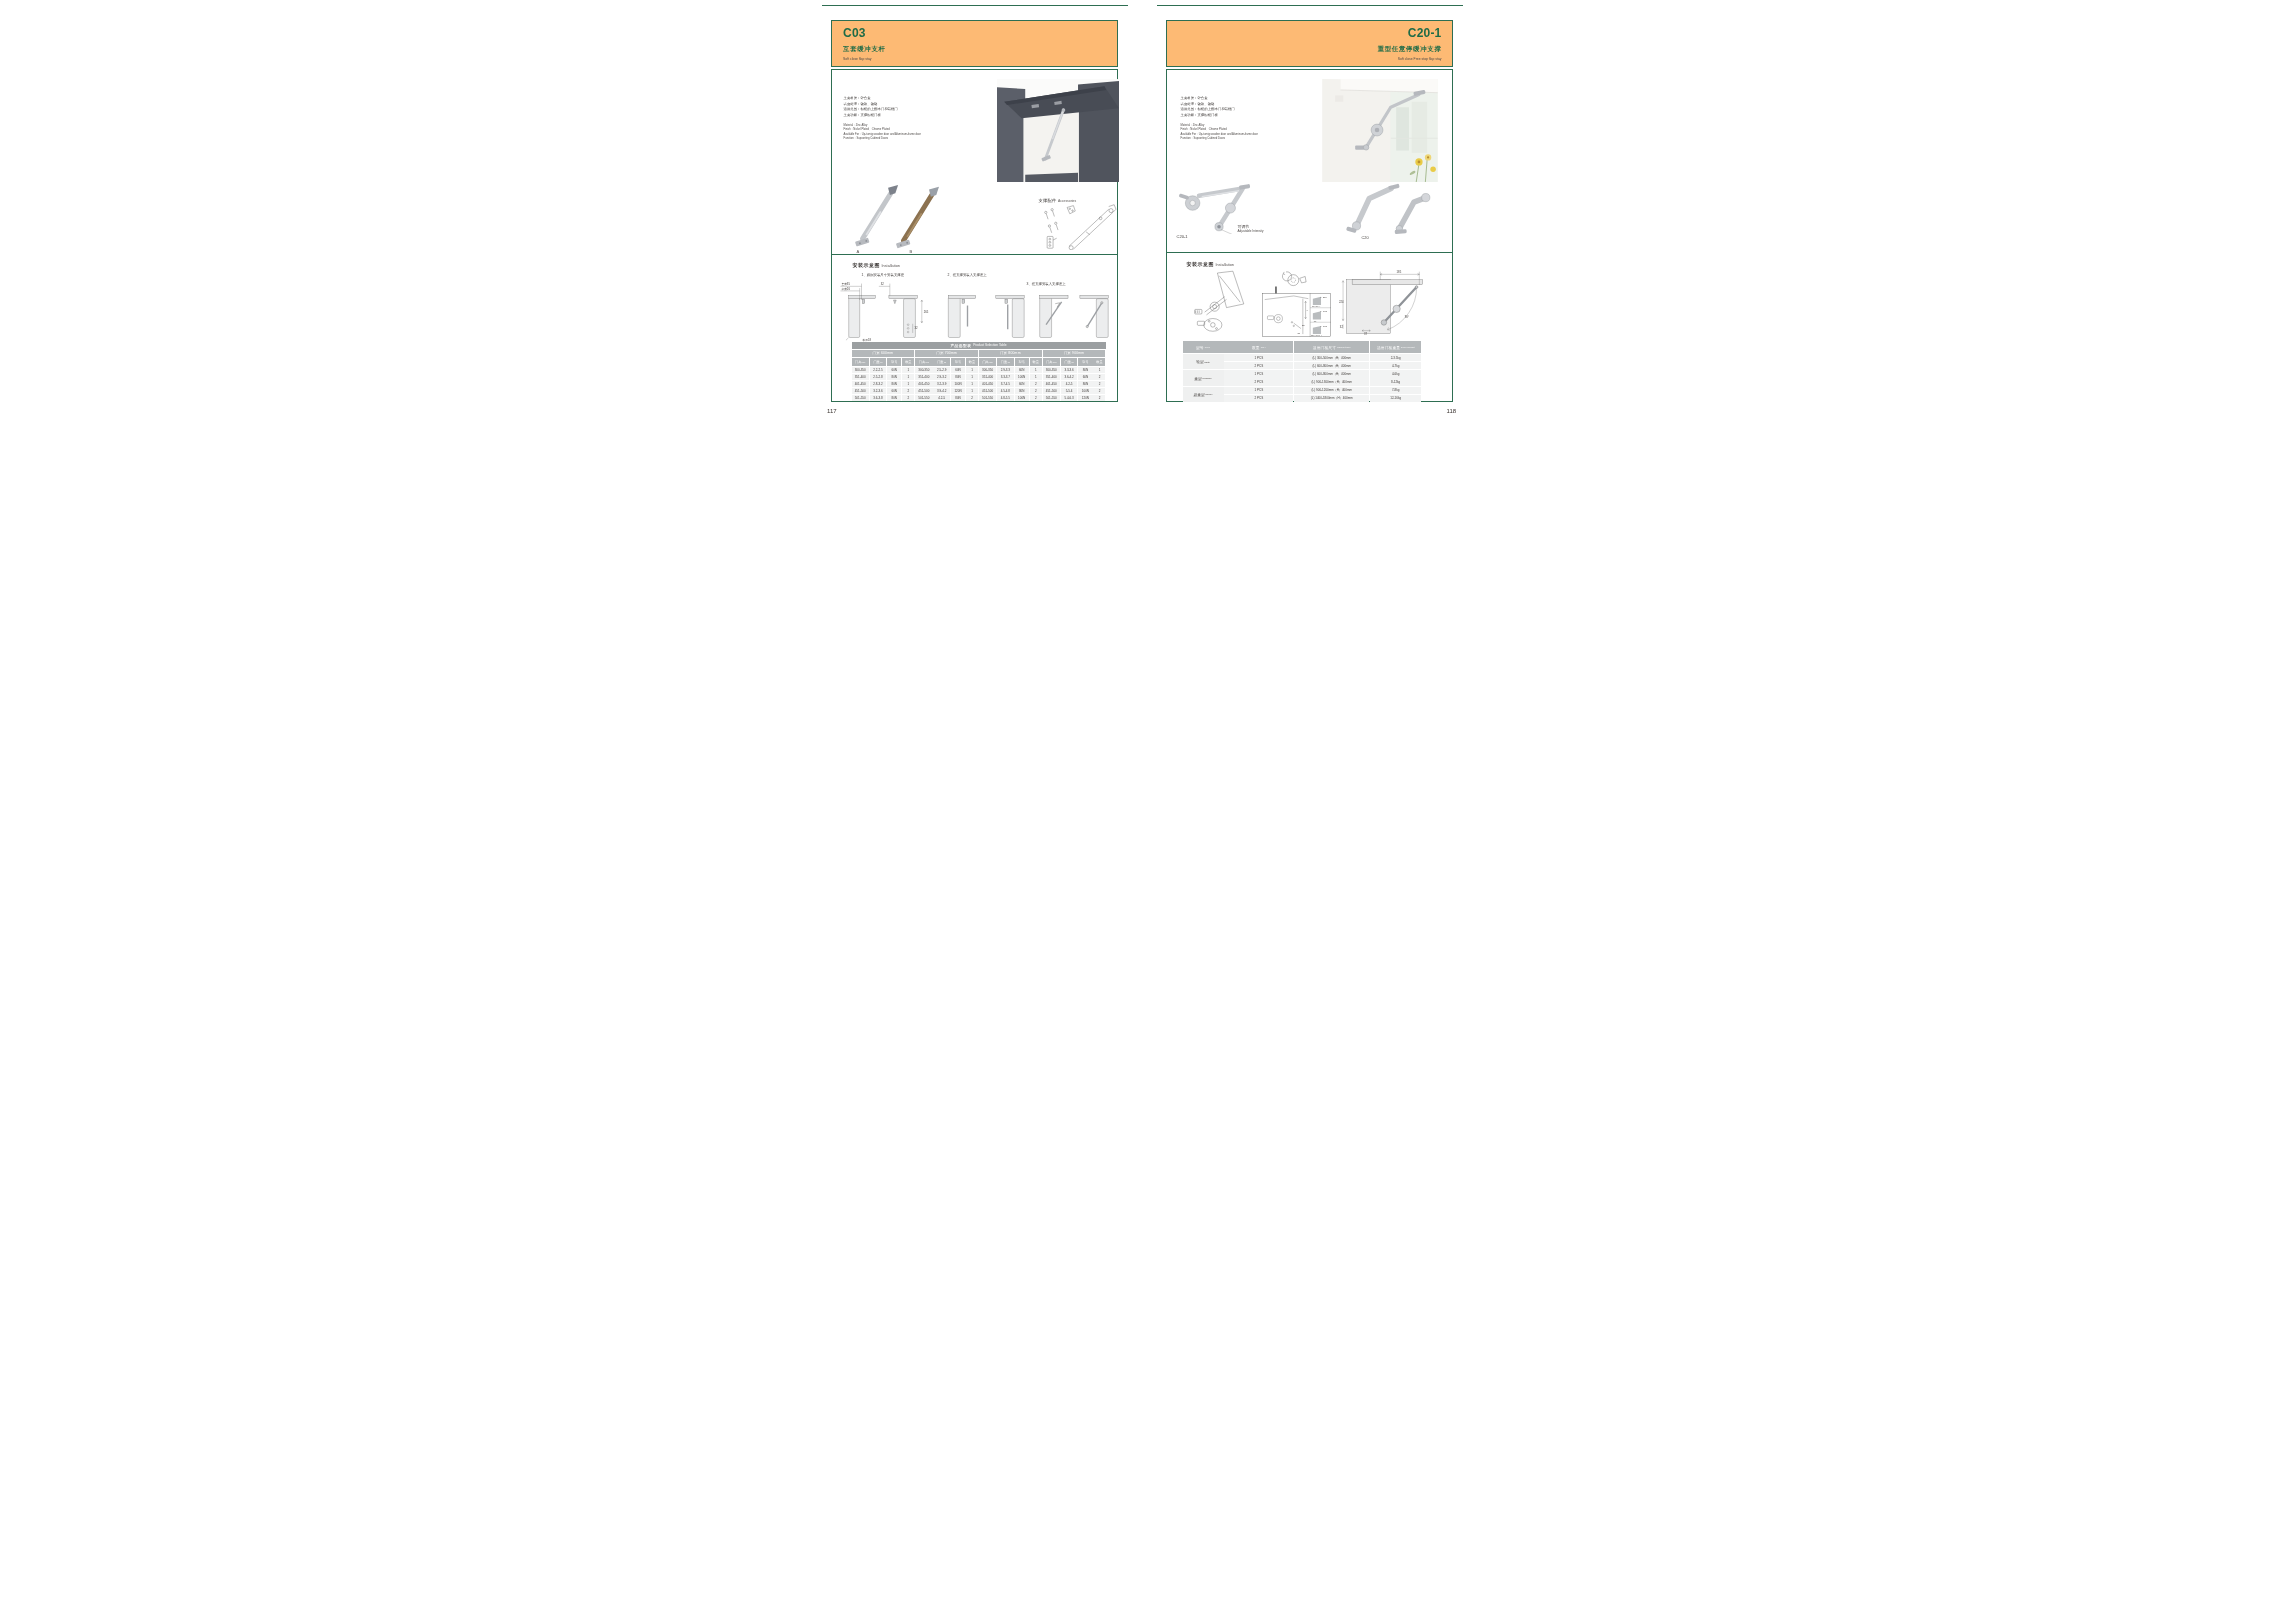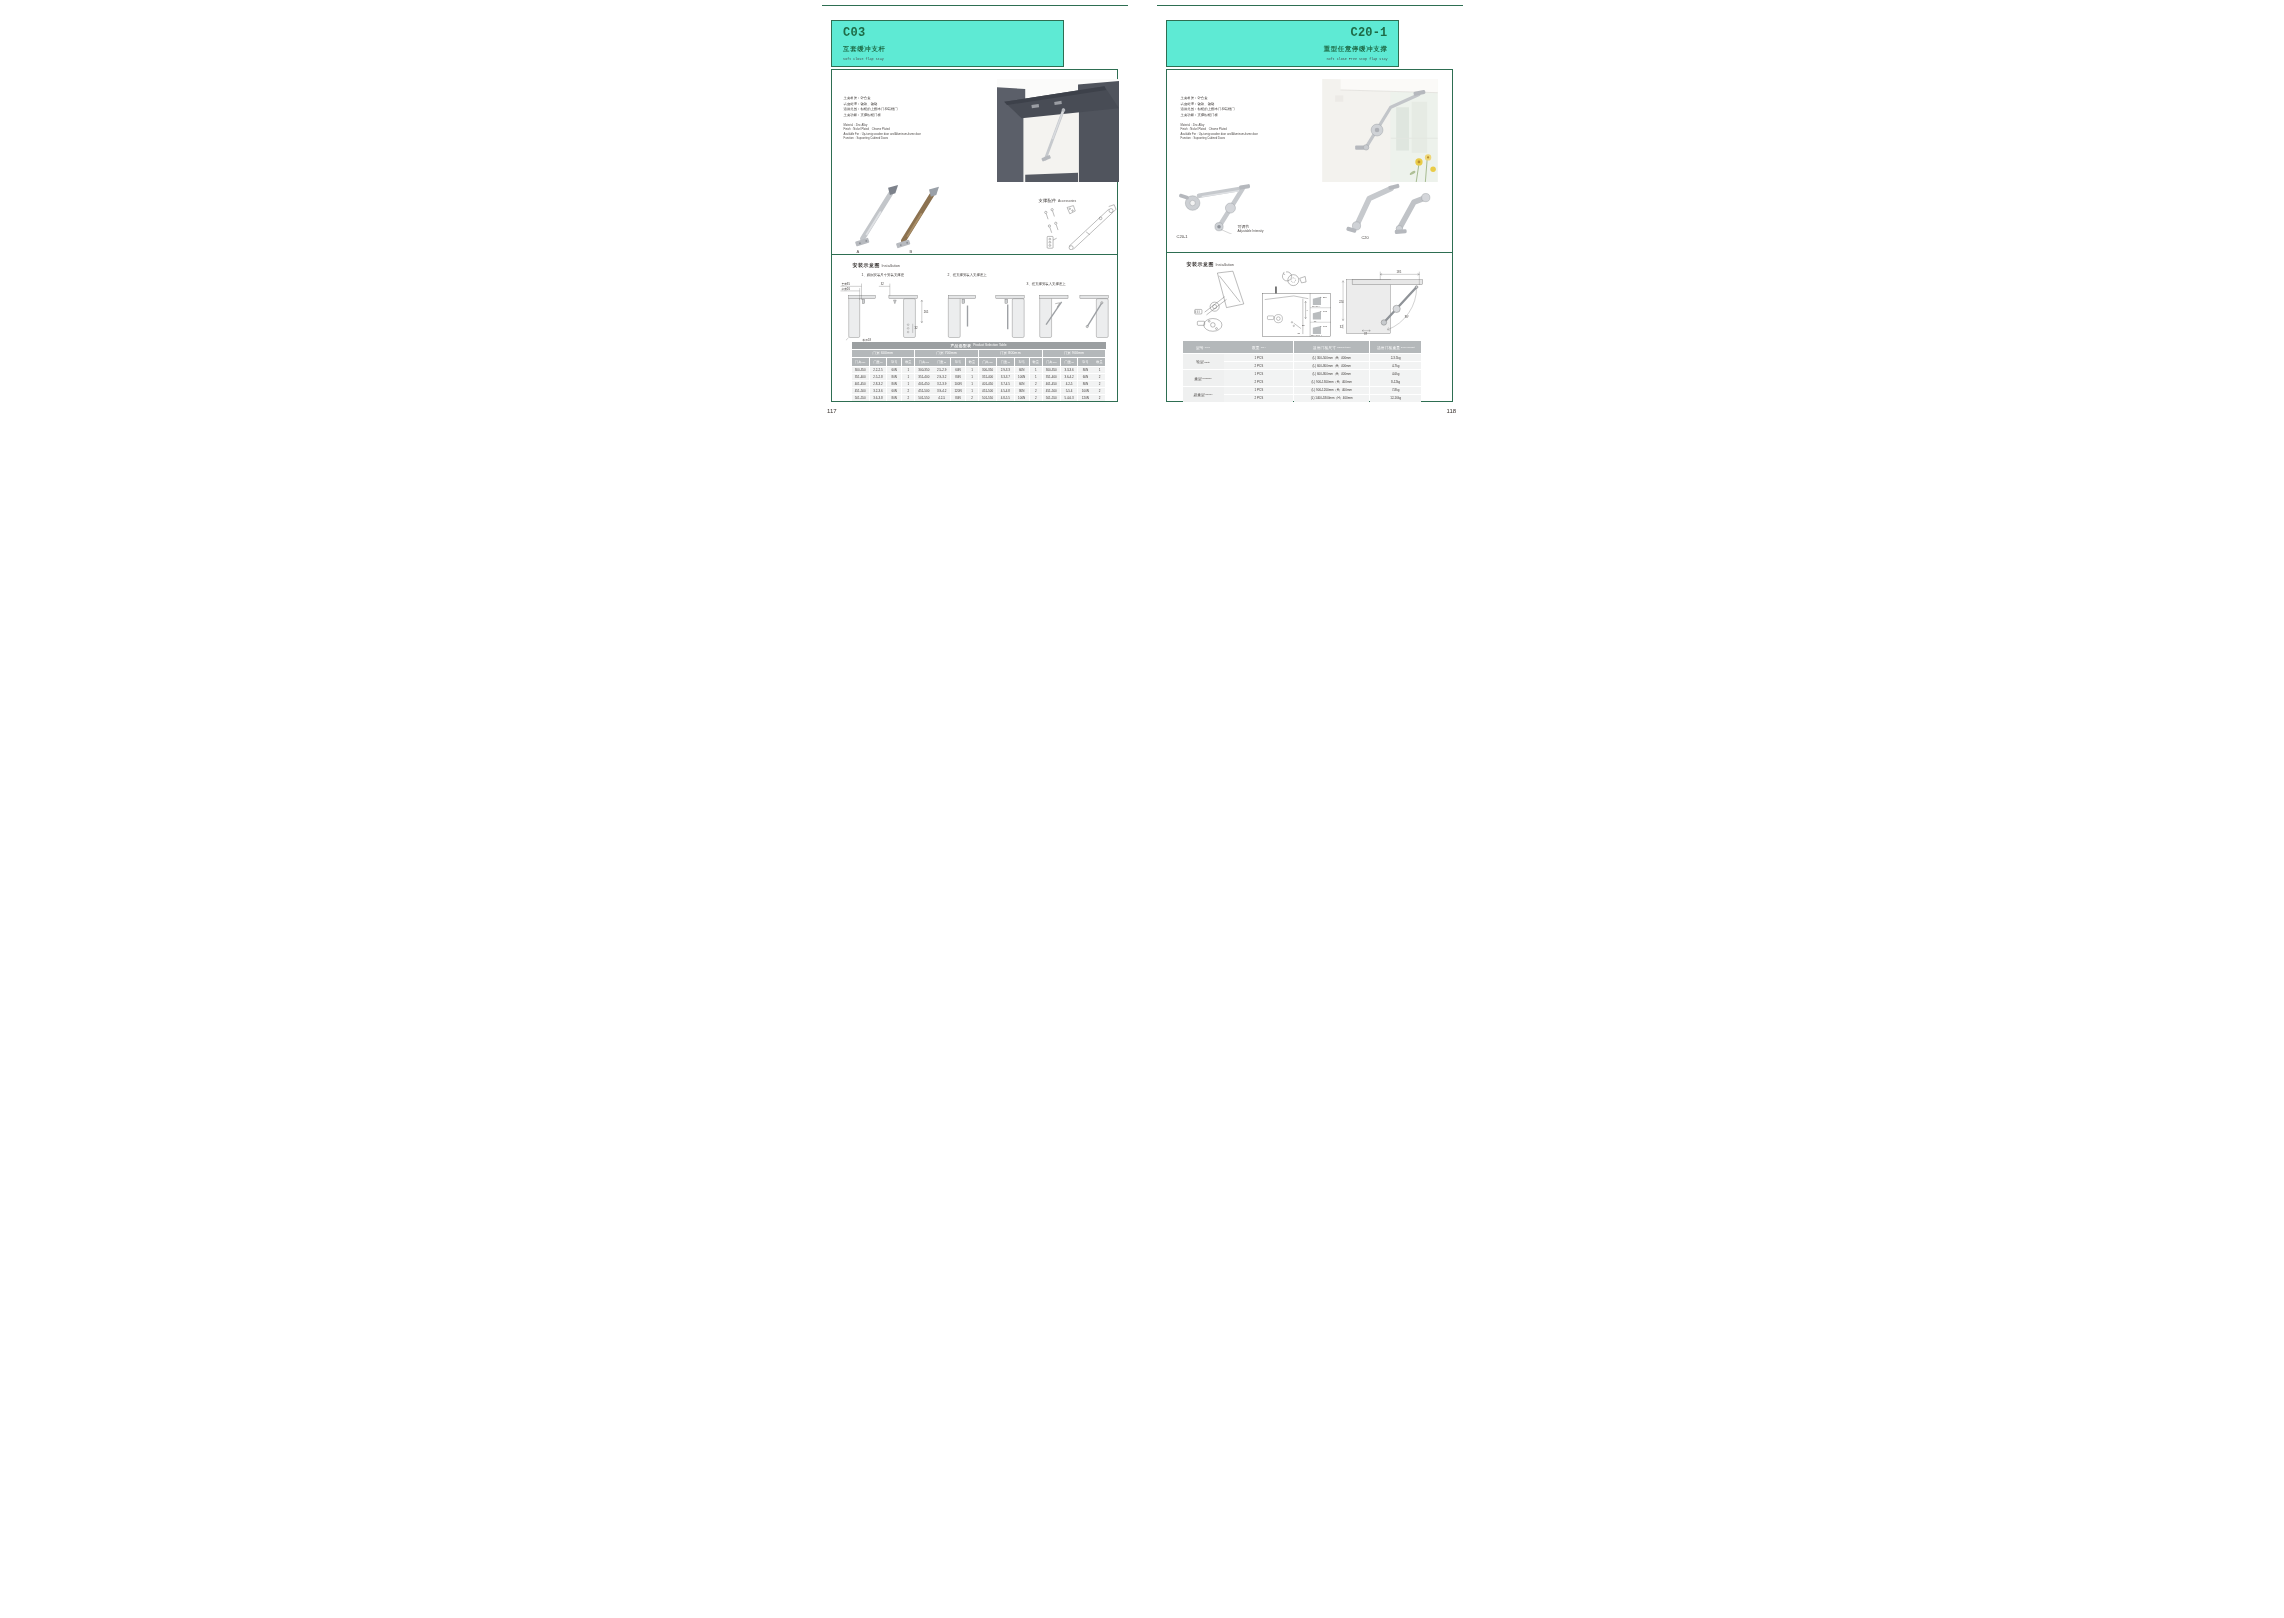--- a/index.html
+++ b/index.html
@@ -1,20 +1,20 @@
 <!DOCTYPE html>
 <html style="font-size:7.3px"><head>
 <meta charset="utf-8">
 <style>
   html,body{margin:0;padding:0;background:#ffffff;}
   body{font-family:"Liberation Sans", sans-serif;}
   .sheet{position:relative;width:661px;height:431px;background:#fff;overflow:hidden;margin:0 auto;}
   .abs{position:absolute;}
   .rule{position:absolute;height:0.9px;background:#2e6e52;}
-  .hbox{position:absolute;top:19.6px;width:233px;height:47px;border:0.7px solid #2e6e52;box-sizing:border-box;background:#5eead4;font-family:Liberation Mono, monospace;}
+  .hbox{position:absolute;top:19.6px;width:287px;height:47px;border:0.7px solid #2e6e52;box-sizing:border-box;background:#fdba74;}
   .mbox{position:absolute;top:69px;width:287px;height:333px;border:0.5px solid #2e6e52;box-sizing:border-box;background:#fff;}
   .code{position:absolute;font-size:12px;font-weight:bold;color:#1e6b47;letter-spacing:0.2px;}
   .tcn{position:absolute;font-size:6.4px;font-weight:bold;color:#1e6b47;letter-spacing:0.7px;}
   .ten{position:absolute;font-size:3.4px;color:#4a4a4a;}
   .specs{position:absolute;color:#3f3b39;}
   .specs.cn div{font-size:3.4px;line-height:5.5px;}
   .specs.en div{font-size:2.7px;line-height:4.3px;color:#4f4b49;}
   .divider{position:absolute;height:0.5px;background:#2e6e52;}
   .sec-label .cn{font-size:5px;color:#3a3634;font-weight:bold;letter-spacing:0.5px;}
   .sec-label .en{font-size:3.9px;color:#5a5654;margin-left:1.4px;}

